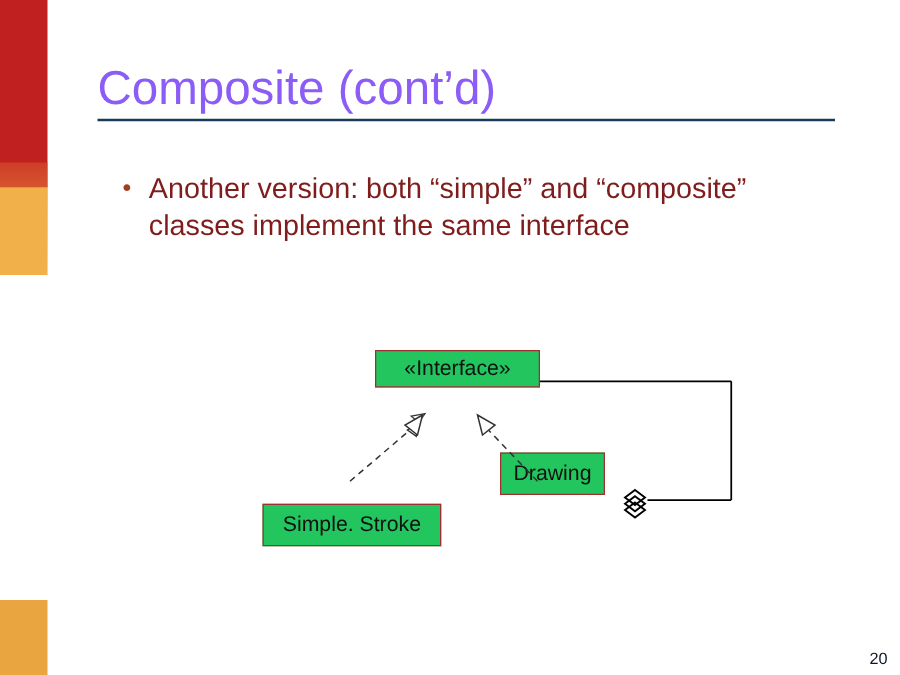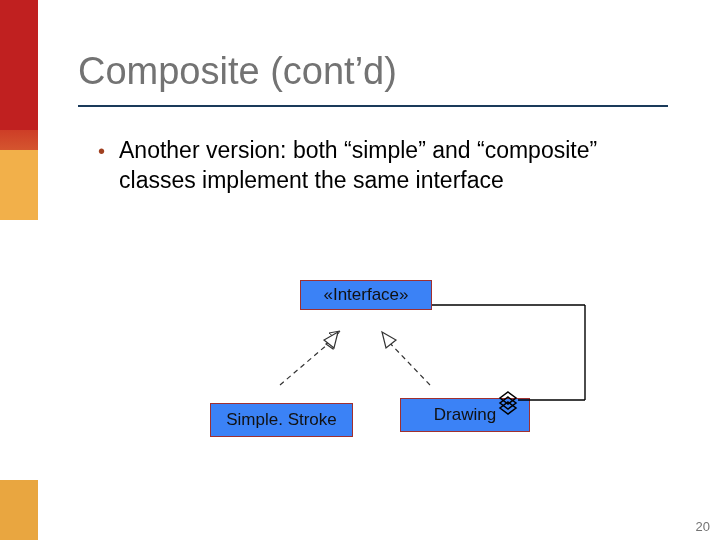--- a/index.html
+++ b/index.html
@@ -27,76 +27,76 @@
     position:absolute; left:0; top:130px; width:38px; height:100px;
     background: linear-gradient(#d34a2a, #f2b04a 60%, #ffffff);
     opacity:0.7;
   }
 
   .slide-title {
     position: absolute;
     left: 78px;
     top: 50px;
     font-size: 38px;
-    color: #737373;
+    color: #8b5cf6;
     border-bottom: 2px solid #1a3a5a;
-    padding-bottom: 12px;
+    padding-bottom: 2px;
     width: 590px;
   }
 
   .bullet-row {
     position: absolute;
     left: 98px;
     top: 135px;
     width: 560px;
     display: flex;
     align-items: flex-start;
   }
   .bullet-dot {
     color: #a04020;
     font-size: 20px;
     line-height: 28px;
     margin-right: 14px;
     margin-top: 2px;
   }
   .bullet-text {
     font-size: 23px;
-    color: #000000;
+    color: #7f1d1d;
     line-height: 30px;
   }
 
   .uml-box {
     position: absolute;
     border: 1px solid #a03030;
-    background: #3b82f6;
+    background: #22c55e;
     font-size: 17px;
     color: #111;
     text-align: center;
     padding: 4px 10px;
   }
   #box-interface { left: 300px; top: 280px; width: 110px; line-height:20px; }
   #box-interface .line1 { display:block; }
   #box-interface .line2 { display:block; }
 
   #box-simple { left: 210px; top: 385px; width: 125px; padding:6px 8px;margin-top:18px; }
-  #box-drawing { left: 400px; top: 398px; width: 80px; padding:6px 24px; }
+  #box-drawing { left: 400px; top: 362px; width: 80px; padding:6px 1px; }
 
   svg.connectors {
     position: absolute;
     left: 0; top: 0;
     width: 720px; height: 540px;
     pointer-events: none;
   }
 
   .page-number {
     position: absolute;
     right: 10px;
     bottom: 6px;
     font-size: 13px;
-    color: #737373;
+    color: #0f172a;
   }
 </style>
 </head>
 <body>
 
 <div class="sidebar-deco">
   <div class="r1"></div>
   <div class="fade"></div>
   <div class="r2"></div>
   <div class="r3"></div>

